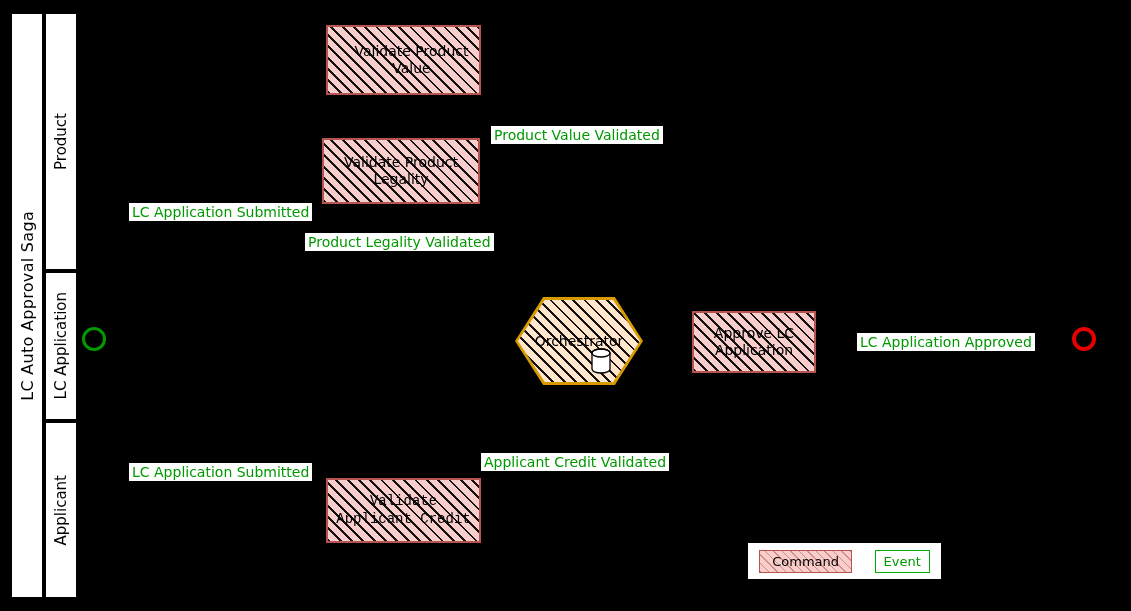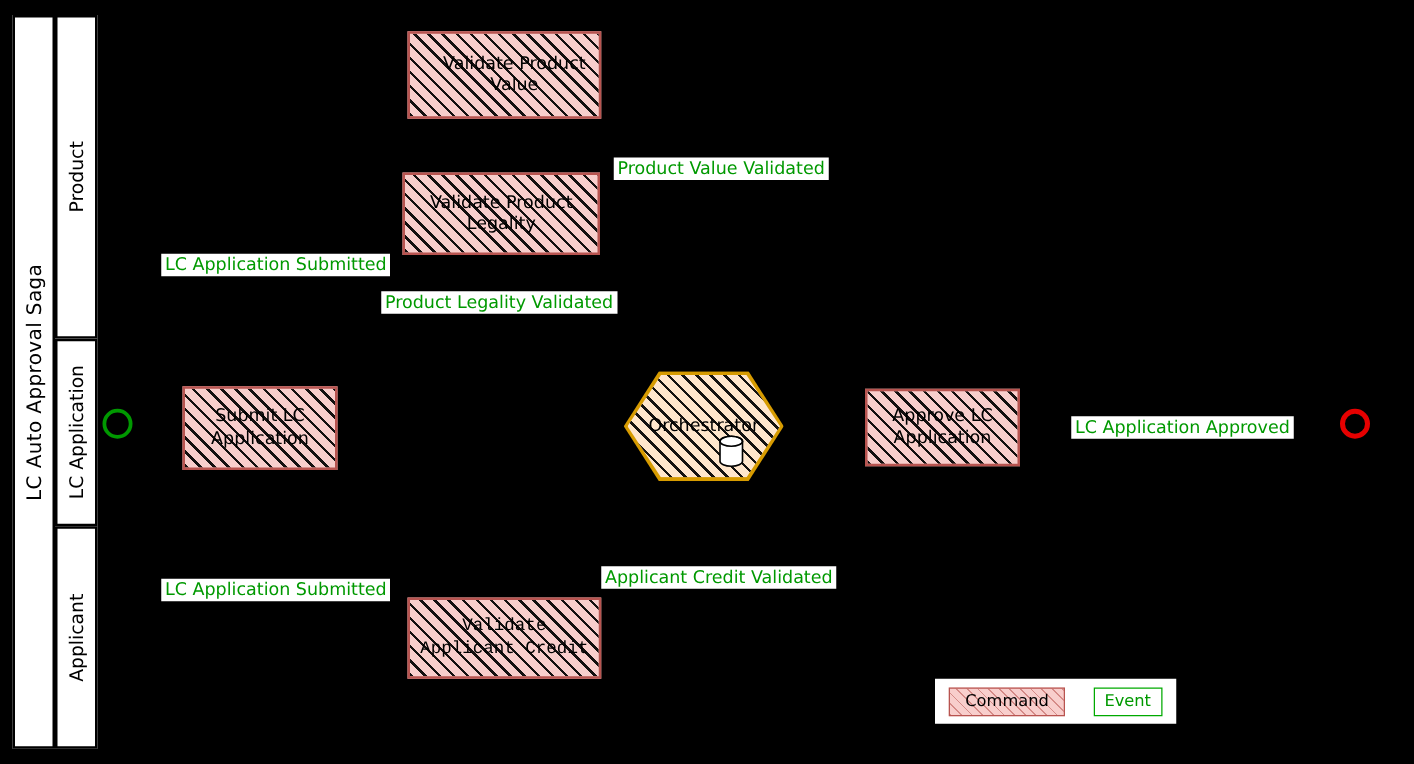--- a/index.html
+++ b/index.html
@@ -80,21 +80,21 @@
     font-size: 14px;
     color: #000000;
     line-height: 1.25;
     padding: 0 6px;
     mix-blend-mode: normal;
   }
 
   
   .hexwrap {
     position: absolute;
-    left: 502px;
+    left: 518px;
     top: 300px;
     width: 122px;
     height: 82px;
   }
   .hex {
     position: absolute;
     inset: 0;
     background-color: #ffe6cc;
     background-image: repeating-linear-gradient(
       45deg,
@@ -219,23 +219,20 @@
   </div>
 
   <div class="cmd" style="left:326px; top:25px; width:155px; height:70px;padding-left:16px;">
     <span>Validate Product Value</span>
   </div>
 
   <div class="cmd" style="left:322px; top:138px; width:158px; height:66px;">
     <span>Validate Product Legality</span>
   </div>
 
-  <div class="cmd" style="left:146px; top:309px; width:124px; height:67px;">
-    <span>Submit LC Application</span>
-  </div>
 
   <div class="cmd" style="left:692px; top:311px; width:124px; height:62px;">
     <span>Approve LC Application</span>
   </div>
 
   <div class="cmd" style="left:326px; top:478px; width:155px; height:65px;font-family:Liberation Mono, monospace;">
     <span>Validate Applicant Credit</span>
   </div>
 
   <div class="hexwrap">

